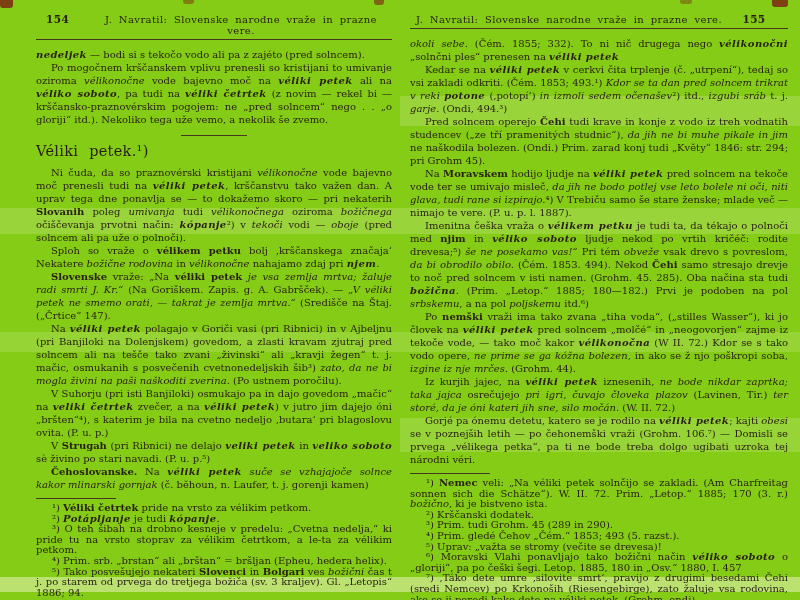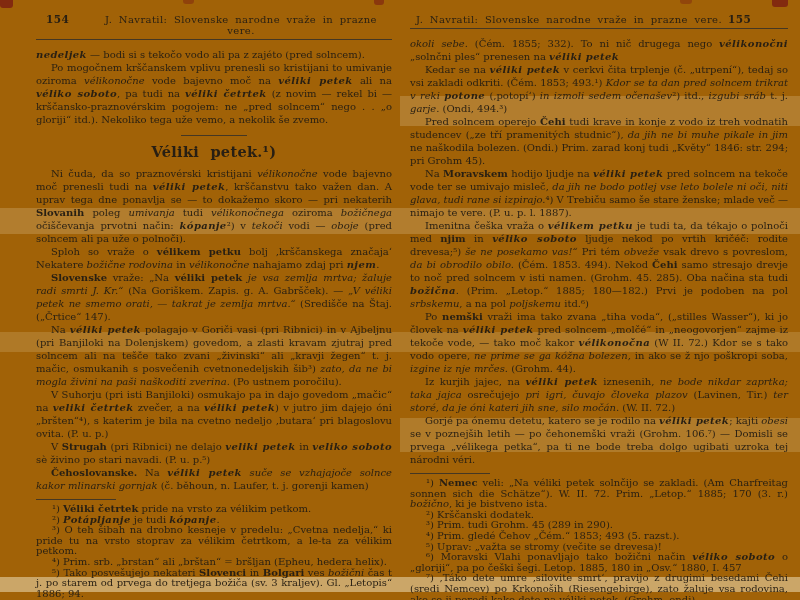--- a/index.html
+++ b/index.html
@@ -1,19 +1,19 @@
 <!DOCTYPE html>
 <html><head>
 <meta charset="utf-8">
 <style>
   html,body{margin:0;padding:0;}
   .scan{
     position:relative;
     width:800px;height:600px;
-    background:#a16207;
+    background:#84cc16;
     overflow:hidden;
     font-family:"DejaVu Serif", serif;
     color:#281f13;
   }
   
   .edge-mark{position:absolute;top:0;background:#7b1d12;opacity:.8;border-radius:0 0 3px 3px;}
   .m1{left:0;width:13px;height:8px;}
   .m2{left:183px;width:11px;height:4px;opacity:.45;}
   .m3{left:374px;width:10px;height:5px;opacity:.6;}
   .m4{left:680px;width:12px;height:4px;opacity:.4;}
@@ -28,32 +28,32 @@
 
   .page{position:absolute;top:13px;}
   .page-left{left:36px;width:356px;}
   .page-right{left:410px;width:378px;}
 
   .pheader{display:flex;align-items:baseline;font-size:10px;letter-spacing:.4px;word-spacing:3px;margin-bottom:3px;}
   .pnum{font-weight:bold;font-size:10.5px;}
   .pheader-left .pnum{width:44px;text-align:left;padding-left:10px;}
   .pheader-left .ptitle{flex:1;text-align:center;}
   .pheader-right .ptitle{flex:1;text-align:center;}
-  .pheader-right .pnum{width:52px;text-align:left;padding-right:8px;}
+  .pheader-right .pnum{width:52px;text-align:center;padding-right:8px;}
   .hrule{border-top:1.6px solid #453723;margin-bottom:8px;}
 
   p.body{margin:0;text-align:justify;font-size:10px;line-height:13px;text-indent:15px;}
   p.noindent{text-indent:0;}
   .s-n{font-style:normal;}
   .s-i{font-style:italic;}
   .s-b{font-weight:bold;}
   .s-bi{font-weight:bold;font-style:italic;letter-spacing:.4px;}
 
   .center-divider{width:66px;border-top:1.3px solid #453723;margin:9px auto 7px auto;}
-  h2.heading{margin:0 0 7px 0;text-align:center;font-size:14.5px;font-weight:bold;word-spacing:6px;letter-spacing:.3px;}
+  h2.heading{margin:0 0 7px 0;text-align:left;font-size:14.5px;font-weight:normal;word-spacing:6px;letter-spacing:.3px;}
 
   .fnrule{width:80px;border-top:1.2px solid #453723;margin:7px 0 4px 0;}
   p.fn{margin:0;text-align:justify;font-size:10px;line-height:10.6px;text-indent:16px;}
 </style>
 </head>
 <body>
 
 <div class="scan">
   <div class="edge-mark m1"></div>
   <div class="edge-mark m2"></div>

